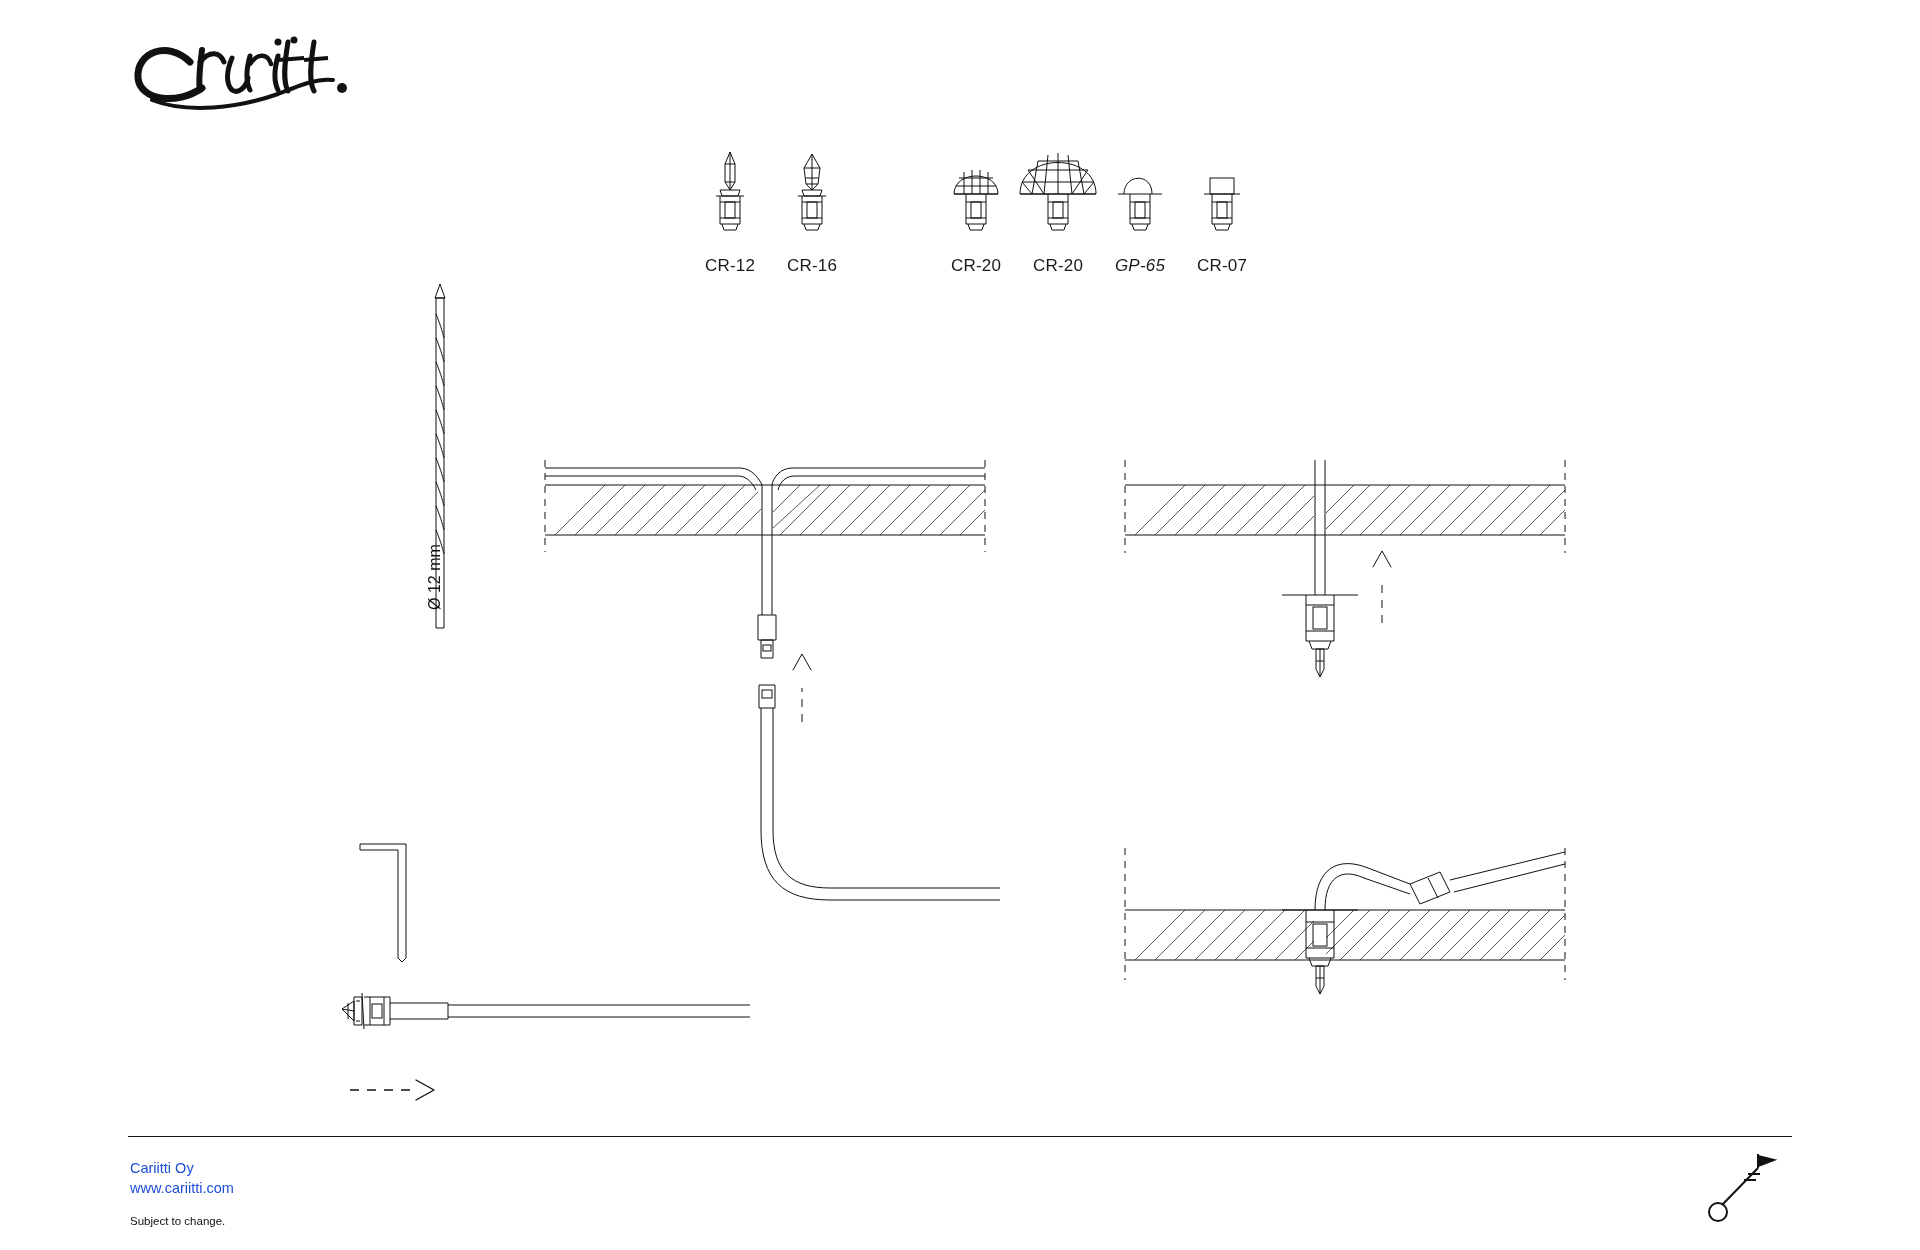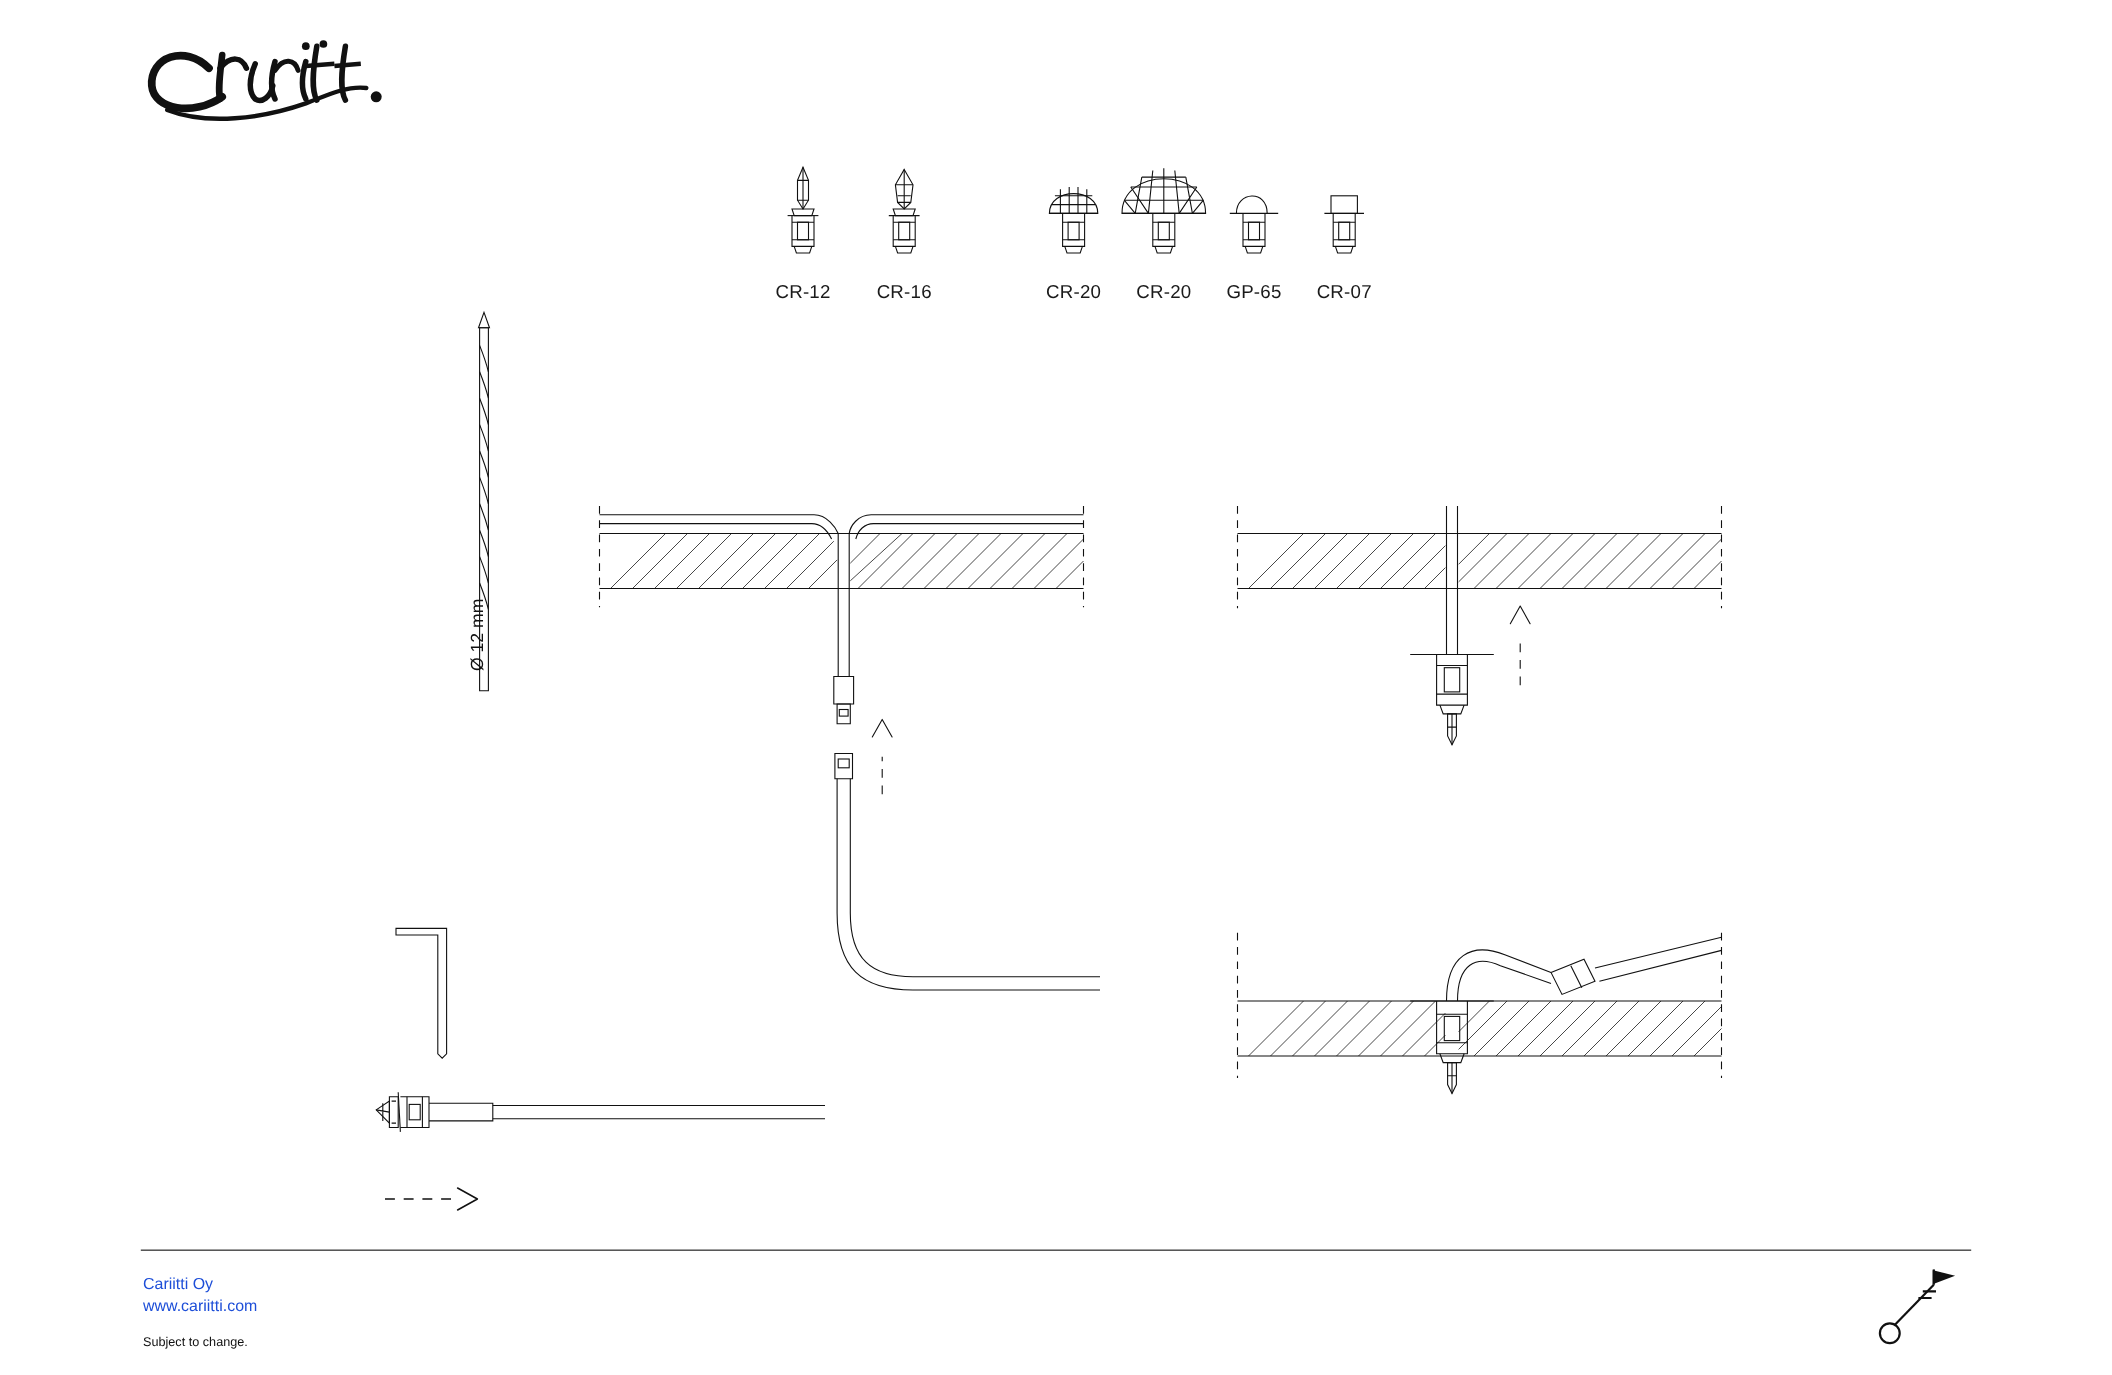--- a/index.html
+++ b/index.html
@@ -75,21 +75,21 @@
           <path d="M36 76 L64 76"></path>
           <path d="M40 76 L40 104 L60 104 L60 76"></path>
           <path d="M40 82 L60 82 M40 98 L60 98"></path>
           <rect x="45" y="82" width="10" height="16"></rect>
           <path d="M42 104 L44 110 L56 110 L58 104"></path>
         </g>
       </svg>
       <div class="cat-label">CR-12</div>
     </div>
 
-    <div class="cat-item" style="left:92px;">
+    <div class="cat-item" style="left:82px;">
       <svg class="cat-svg" width="100" height="130" viewBox="0 0 100 130">
         <g fill="none" stroke="#111" stroke-width="1">
           <path d="M50 34 L58 48 L56 64 L50 70 L44 64 L42 48 Z"></path>
           <path d="M50 34 L50 70 M42 48 L58 48 M44 58 L56 58 M44 64 L56 64"></path>
           <path d="M40 70 L60 70 L58 76 L42 76 Z"></path>
           <path d="M36 76 L64 76"></path>
           <path d="M40 76 L40 104 L60 104 L60 76"></path>
           <path d="M40 82 L60 82 M40 98 L60 98"></path>
           <rect x="45" y="82" width="10" height="16"></rect>
           <path d="M42 104 L44 110 L56 110 L58 104"></path>
@@ -125,21 +125,21 @@
           <path d="M14 62 L24 74 M36 74 L20 50 M64 74 L80 50 M76 74 L86 62"></path>
           <path d="M40 74 L40 104 L60 104 L60 74"></path>
           <path d="M40 82 L60 82 M40 98 L60 98"></path>
           <rect x="45" y="82" width="10" height="16"></rect>
           <path d="M42 104 L44 110 L56 110 L58 104"></path>
         </g>
       </svg>
       <div class="cat-label">CR-20</div>
     </div>
 
-    <div class="cat-item" style="left:410px;">
+    <div class="cat-item" style="left:410px;font-style:italic;">
       <svg class="cat-svg" width="100" height="130" viewBox="0 0 100 130">
         <g fill="none" stroke="#111" stroke-width="1">
           <path d="M34 74 C34 54 62 52 62 74"></path>
           <path d="M28 74 L72 74"></path>
           <path d="M40 74 L40 104 L60 104 L60 74"></path>
           <path d="M40 82 L60 82 M40 98 L60 98"></path>
           <rect x="45" y="82" width="10" height="16"></rect>
           <path d="M42 104 L44 110 L56 110 L58 104"></path>
         </g>
       </svg>

